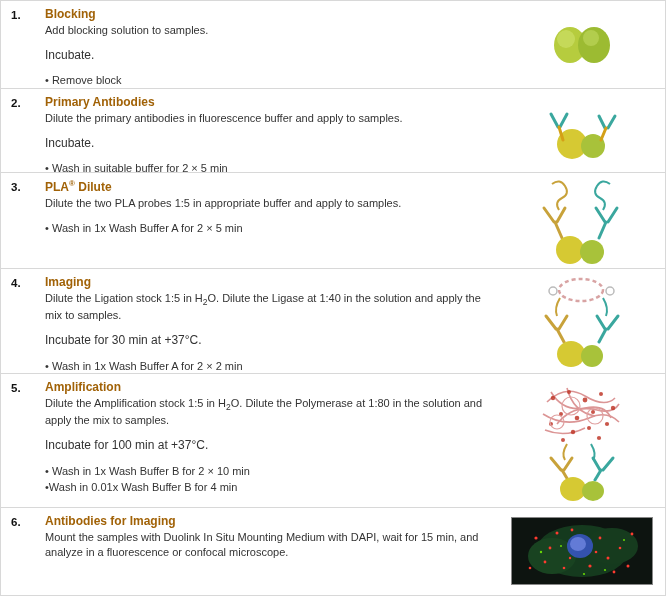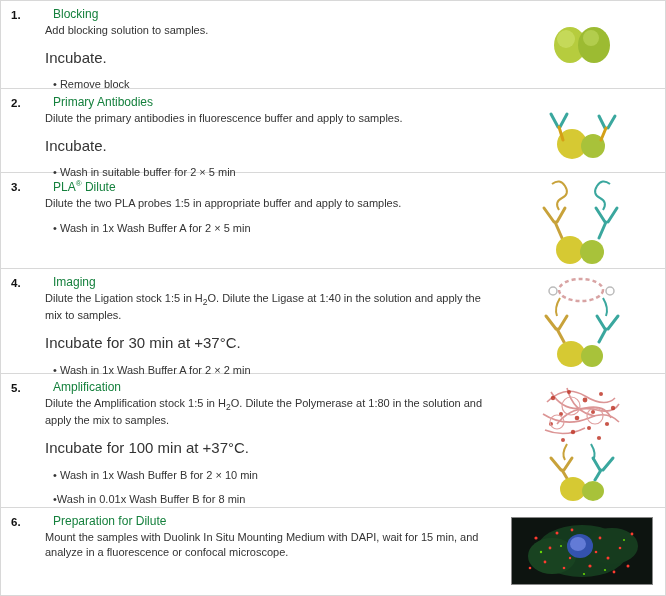--- a/index.html
+++ b/index.html
@@ -39,49 +39,49 @@
     color: #111111;
     padding-top: 2px;
   }
   .step-body {
     flex: 1 1 auto;
     min-width: 0;
     padding-right: 6px;
   }
   .step-title {
     font-size: 12px;
-    font-weight: normal;
-    color: #15803d;
-    margin: 0 0 1px 8px;
+    font-weight: bold;
+    color: #a16207;
+    margin: 0 0 1px 0;
     line-height: 1.25;
   }
   .step-title .sup {
     font-size: 8px;
     vertical-align: super;
   }
   .step-desc {
     font-size: 11px;
     line-height: 1.32;
     color: #333333;
     margin: 0 11px 10px 0;
   }
   .step-desc .sub {
     font-size: 8.5px;
     vertical-align: sub;
   }
   .step-incubate {
-    font-size: 15px;
+    font-size: 12px;
     color: #333333;
     margin: 0 0 10px 0;
     line-height: 1.32;
   }
   .step-wash {
     font-size: 11px;
     color: #333333;
-    margin: 8px;
+    margin: 0;
     line-height: 1.45;
   }
   .art {
     flex: 0 0 150px;
     width: 150px;
     display: flex;
     align-items: center;
     justify-content: center;
     align-self: stretch;
   }
@@ -216,21 +216,21 @@
     </div>
   </div>
 
   <div class="step" style="height:134px;">
     <div class="step-num">5.</div>
     <div class="step-body">
       <div class="step-title">Amplification</div>
       <div class="step-desc"><span>Dilute the Amplification stock 1:5 in H</span><span class="sub">2</span><span>O. Dilute the Polymerase at 1:80 in the solution and apply the mix to samples.</span></div>
       <div class="step-incubate">Incubate for 100 min at +37°C.</div>
       <div class="step-wash">• Wash in 1x Wash Buffer B for 2 × 10 min</div>
-      <div class="step-wash">•Wash in 0.01x Wash Buffer B for 8 min</div>
+      <div class="step-wash">•Wash in 0.01x Wash Buffer B for 4 min</div>
     </div>
     <div class="art">
       <svg width="130" height="125" viewBox="0 0 130 125" aria-hidden="true">
 
         <g stroke="#d88a8a" stroke-width="1.6" fill="none" opacity="0.9">
           <path d="M30 24 q18 -18 38 -6 q20 12 30 2"></path>
           <path d="M26 36 q22 14 46 4 q18 -8 30 4"></path>
           <path d="M34 14 q12 20 34 16 q20 -4 26 10"></path>
           <path d="M40 46 q16 -20 40 -14 q16 4 22 -6"></path>
           <path d="M28 52 q20 8 40 -2"></path>
@@ -275,21 +275,21 @@
 
         <ellipse cx="56" cy="111" rx="13" ry="12" fill="#d6c933"></ellipse>
         <ellipse cx="76" cy="113" rx="11" ry="10" fill="#a8c23a"></ellipse>
       </svg>
     </div>
   </div>
 
   <div class="step" style="height:86px;">
     <div class="step-num">6.</div>
     <div class="step-body">
-      <div class="step-title">Preparation for Dilute</div>
+      <div class="step-title">Antibodies for Imaging</div>
       <div class="step-desc">Mount the samples with Duolink In Situ Mounting Medium with DAPI, wait for 15 min, and analyze in a fluorescence or confocal microscope.</div>
     </div>
     <div class="art">
       <div class="photo">
         <svg width="140" height="66" viewBox="0 0 140 66" aria-hidden="true">
           <rect x="0" y="0" width="140" height="66" fill="#0d1410"></rect>
           <g opacity="0.55">
             <ellipse cx="70" cy="33" rx="46" ry="26" fill="#1d5a2a"></ellipse>
             <ellipse cx="40" cy="38" rx="24" ry="18" fill="#236b30"></ellipse>
             <ellipse cx="100" cy="28" rx="26" ry="18" fill="#1e5c2b"></ellipse>

